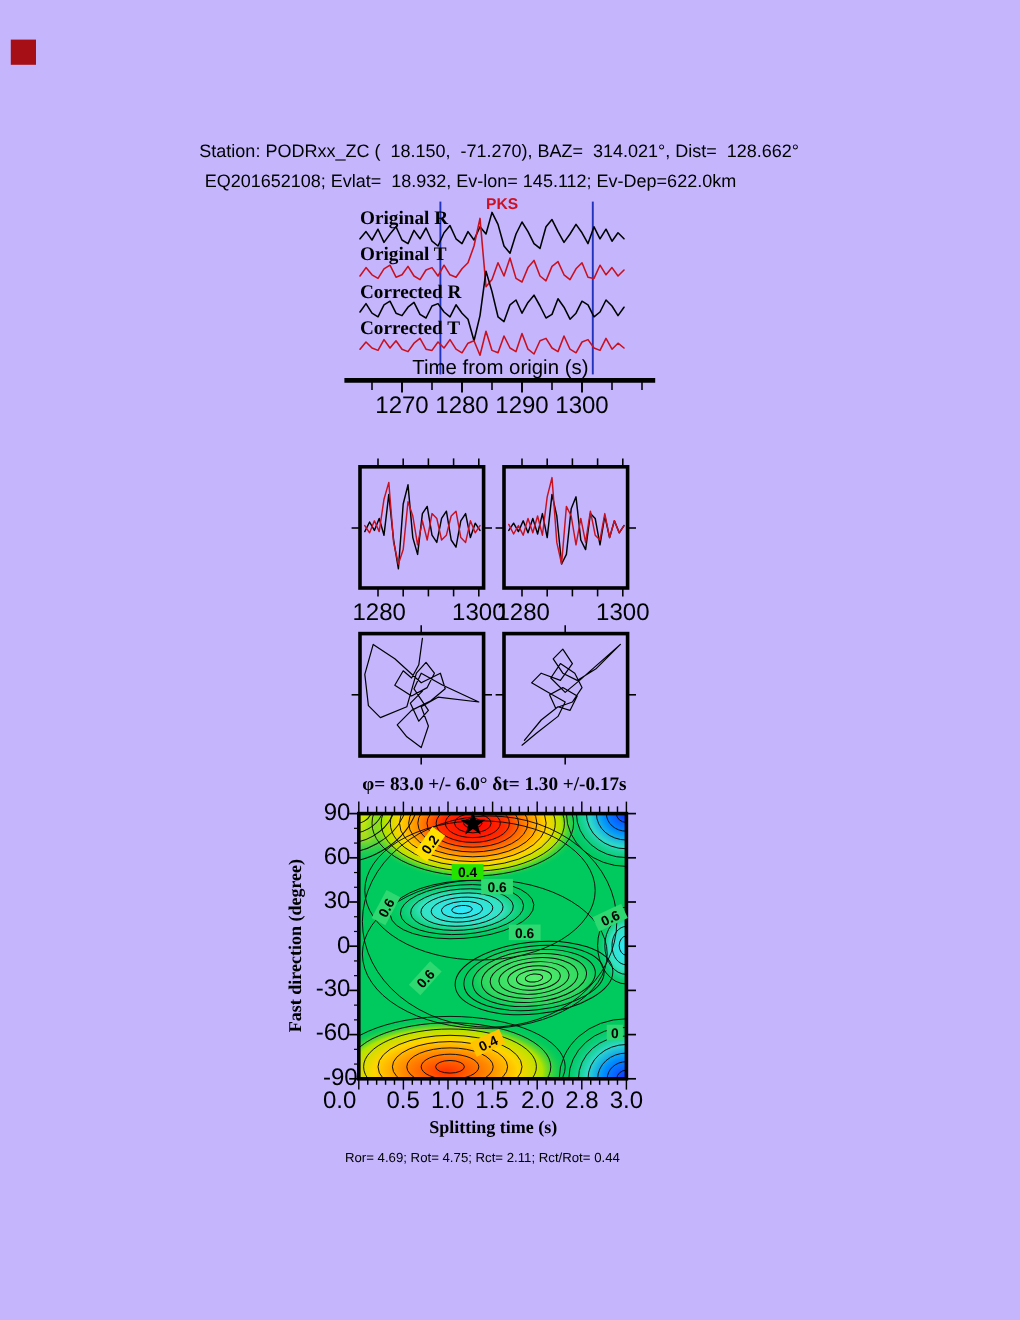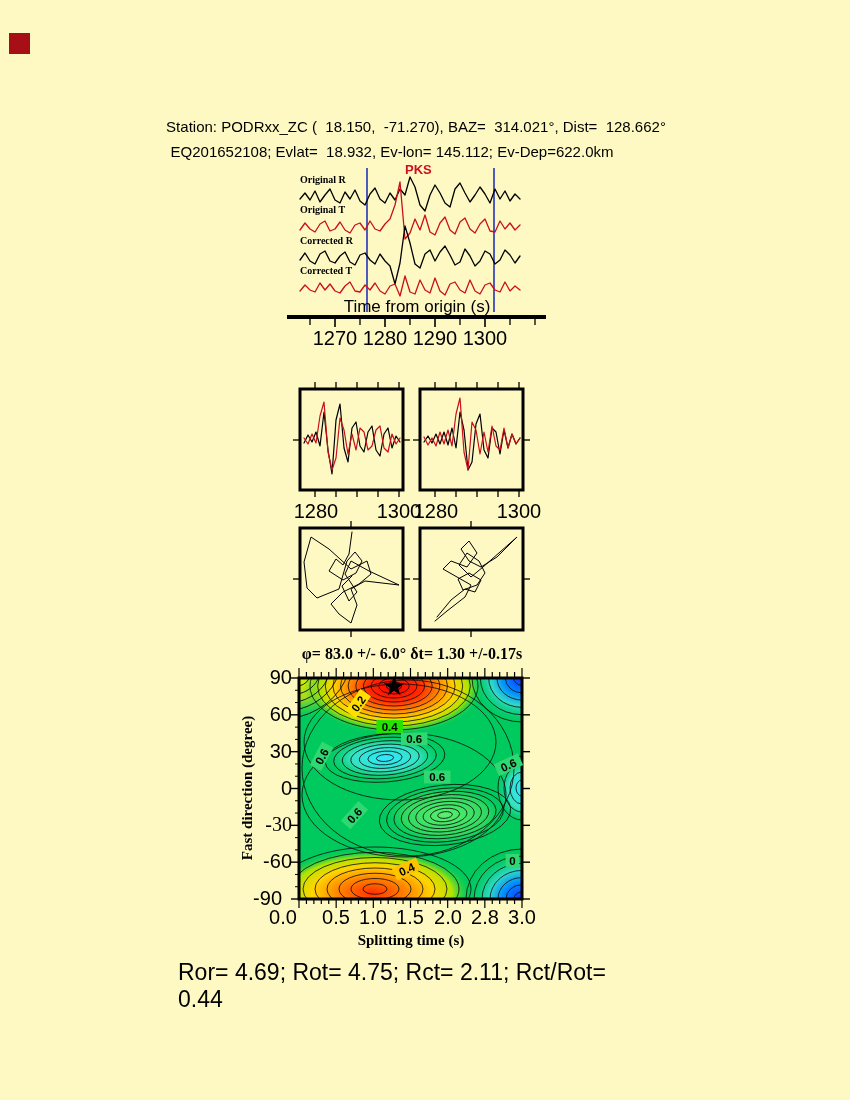--- a/index.html
+++ b/index.html
@@ -1,28 +1,28 @@
 <!DOCTYPE html>
 <html><head>
 <meta charset="utf-8">
 <style>
   html,body{margin:0;padding:0;background:#fff;}
-  .page{position:relative;width:850px;height:1100px;background:#fef9c3;overflow:hidden;
+  .page{position:relative;width:850px;height:1100px;background:#c4b5fd;overflow:hidden;
         font-family:"Liberation Sans",sans-serif;color:#000;}
   .abs{position:absolute;}
   .pre{white-space:pre;}
   .ctr{transform:translateX(-50%);}
   .t15{font-size:15px;}
   .num{font-size:20px;transform:translateX(-50%);letter-spacing:0px;}
   .ynum{font-size:20px;width:54px;text-align:right;line-height:23px;}
   .serifb{font-family:"Liberation Serif","DejaVu Serif",serif;font-weight:bold;}
-  .tracelabel{font-size:10px;}
+  .tracelabel{font-size:16px;}
   .phase{font-size:13px;font-weight:bold;}
   .axlabel{font-size:17px;}
-  .stats{font-size:23px;}
+  .stats{font-size:11px;}
   svg{position:absolute;left:0;top:0;}
 </style>
 </head>
 <body>
 
 <div class="page">
 
   <div class="abs" style="left: 9px; top: 33px; width: 21px; height: 21px; background: rgb(165, 15, 21);"></div>
 
   <div class="abs pre t15 ctr" style="left:416px;top:118px;">Station: PODRxx_ZC (  18.150,  -71.270), BAZ=  314.021°, Dist=  128.662°</div>
@@ -352,23 +352,23 @@
   <div class="abs num" style="left:519px;top:500px;">1300</div>
 
   <div class="abs serifb ctr" style="left:412px;top:645px;font-size:16px;">φ= 83.0 +/- 6.0° δt= 1.30 +/-0.17s</div>
   <div class="abs serifb" style="left:247px;top:788px;font-size:15px;transform:translate(-50%,-50%) rotate(-90deg);white-space:nowrap;">Fast direction (degree)</div>
   <div class="abs serifb ctr" style="left:411px;top:932px;font-size:15px;">Splitting time (s)</div>
 
   <div class="abs ynum" style="left:238px;top:666px;">90</div>
   <div class="abs ynum" style="left:238px;top:703px;">60</div>
   <div class="abs ynum" style="left:238px;top:740px;text-align:right;">30</div>
   <div class="abs ynum" style="left:238px;top:777px;">0</div>
-  <div class="abs ynum" style="left:238px;top:813px;font-family:Liberation Serif, serif;">-30</div>
+  <div class="abs ynum" style="left:238px;top:813px;">-30</div>
   <div class="abs ynum" style="left:238px;top:850px;">-60</div>
-  <div class="abs ynum" style="left:228px;top:887px;">-90</div>
+  <div class="abs ynum" style="left:244px;top:887px;">-90</div>
 
   <div class="abs num" style="left:283px;top:906px;">0.0</div>
   <div class="abs num" style="left:336px;top:906px;">0.5</div>
   <div class="abs num" style="left:373px;top:906px;">1.0</div>
   <div class="abs num" style="left:410px;top:906px;">1.5</div>
   <div class="abs num" style="left:448px;top:906px;">2.0</div>
   <div class="abs num" style="left:485px;top:906px;">2.8</div>
   <div class="abs num" style="left:522px;top:906px;">3.0</div>
 
   <div class="abs stats ctr" style="left:402px;top:959px;">Ror= 4.69; Rot= 4.75; Rct= 2.11; Rct/Rot= 0.44</div>

